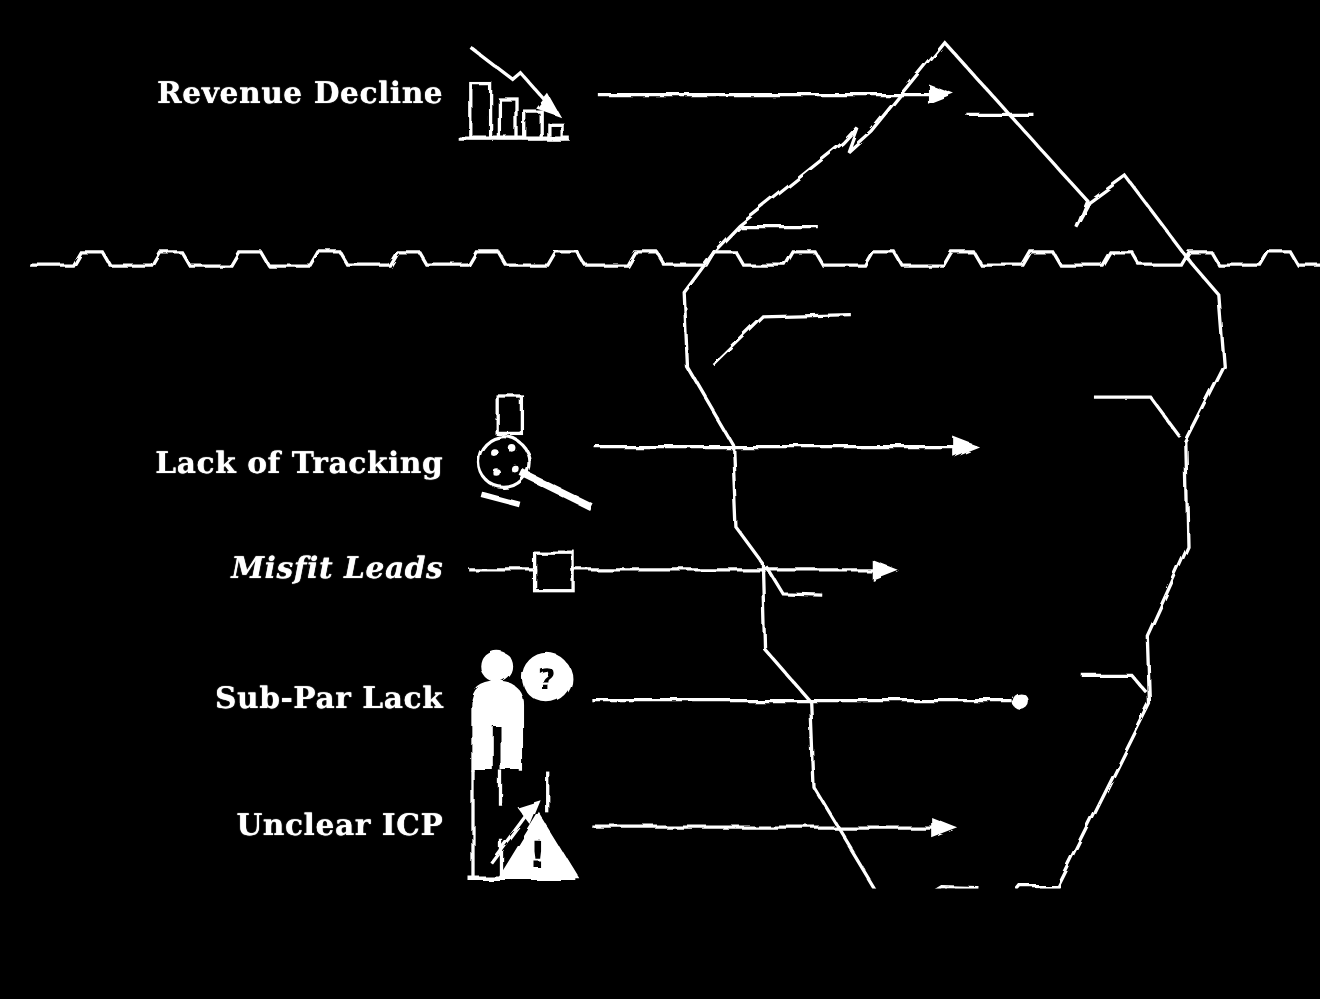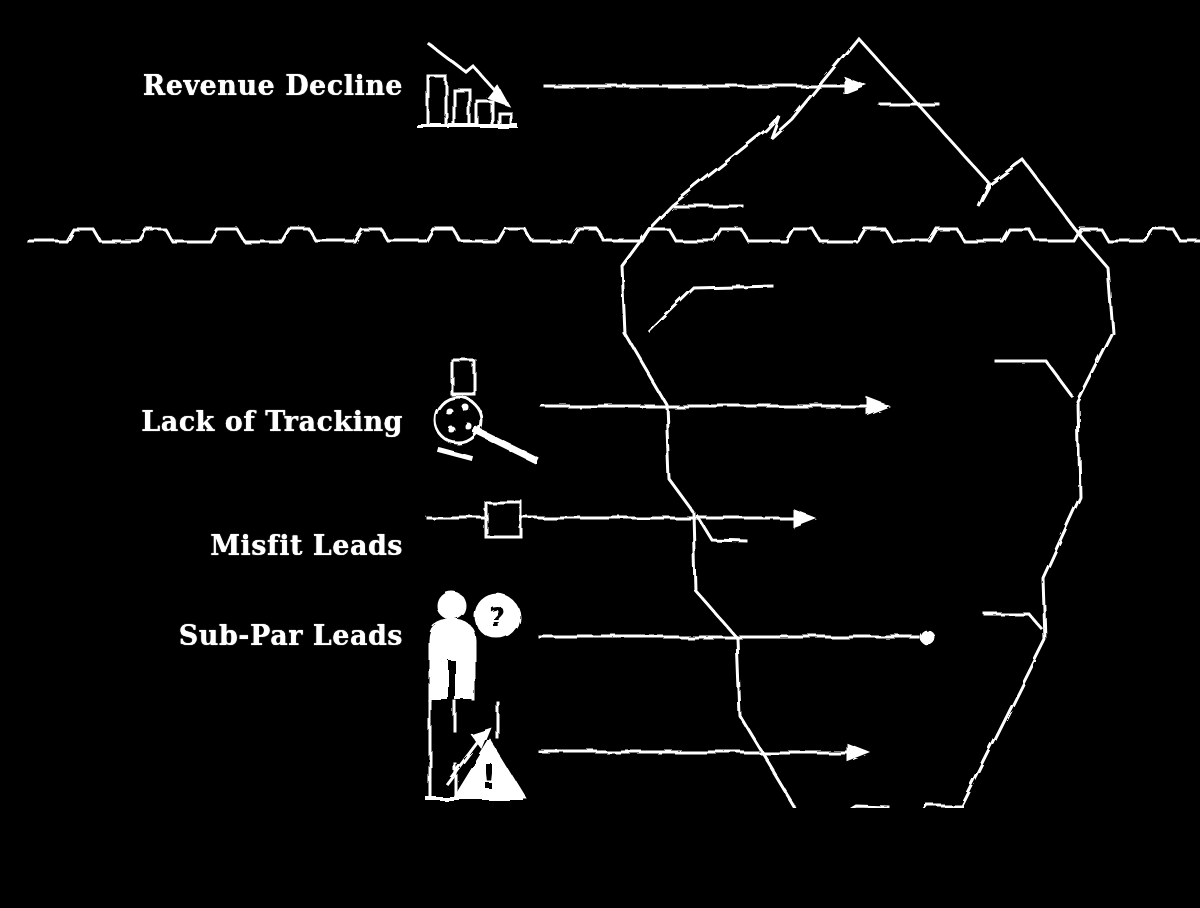--- a/index.html
+++ b/index.html
@@ -3,21 +3,21 @@
 <meta charset="utf-8">
 <style>
   html,body{margin:0;padding:0;background:#000;}
   .stage{position:relative;width:1200px;height:808px;background:#000;overflow:hidden;
          font-family:"DejaVu Serif", serif;}
   .stage svg{position:absolute;left:0;top:0;}
   .lbl{position:absolute;right:797px;color:#fff;font-weight:700;font-size:27px;
        white-space:nowrap;letter-spacing:.5px;text-shadow:0 0 1px #fff;}
   .lbl-revenue{top:70px;}
   .lbl-tracking{top:406px;}
-  .lbl-misfit{top:530px;}
+  .lbl-misfit{top:501px;font-style:italic;}
   .lbl-subpar{top:620px;}
   .lbl-icp{top:735px;}
 </style>
 </head>
 <body>
 
 <div class="stage">
 
   <svg width="1200" height="908" viewBox="0 0 1200 908">
     <defs>
@@ -114,15 +114,16 @@
         <polygon points="488,729 472,734 481,746" fill="#ffffff"></polygon>
         <polygon points="489,740 524,797 454,797" fill="#ffffff"></polygon>
         <text x="489" y="789" fill="#000000" stroke="none" text-anchor="middle" font-family="DejaVu Sans, sans-serif" font-size="34" font-weight="bold">!</text>
       </g>
     </g>
   </svg>
 
   <div class="lbl lbl-revenue">Revenue Decline</div>
   <div class="lbl lbl-tracking">Lack of Tracking</div>
   <div class="lbl lbl-misfit">Misfit Leads</div>
-  <div class="lbl lbl-subpar">Sub-Par Leads</div>
+  <div class="lbl lbl-subpar">Sub-Par Lack</div>
+  <div class="lbl lbl-icp">Unclear ICP</div>
 
 </div>
 
 </body></html>

